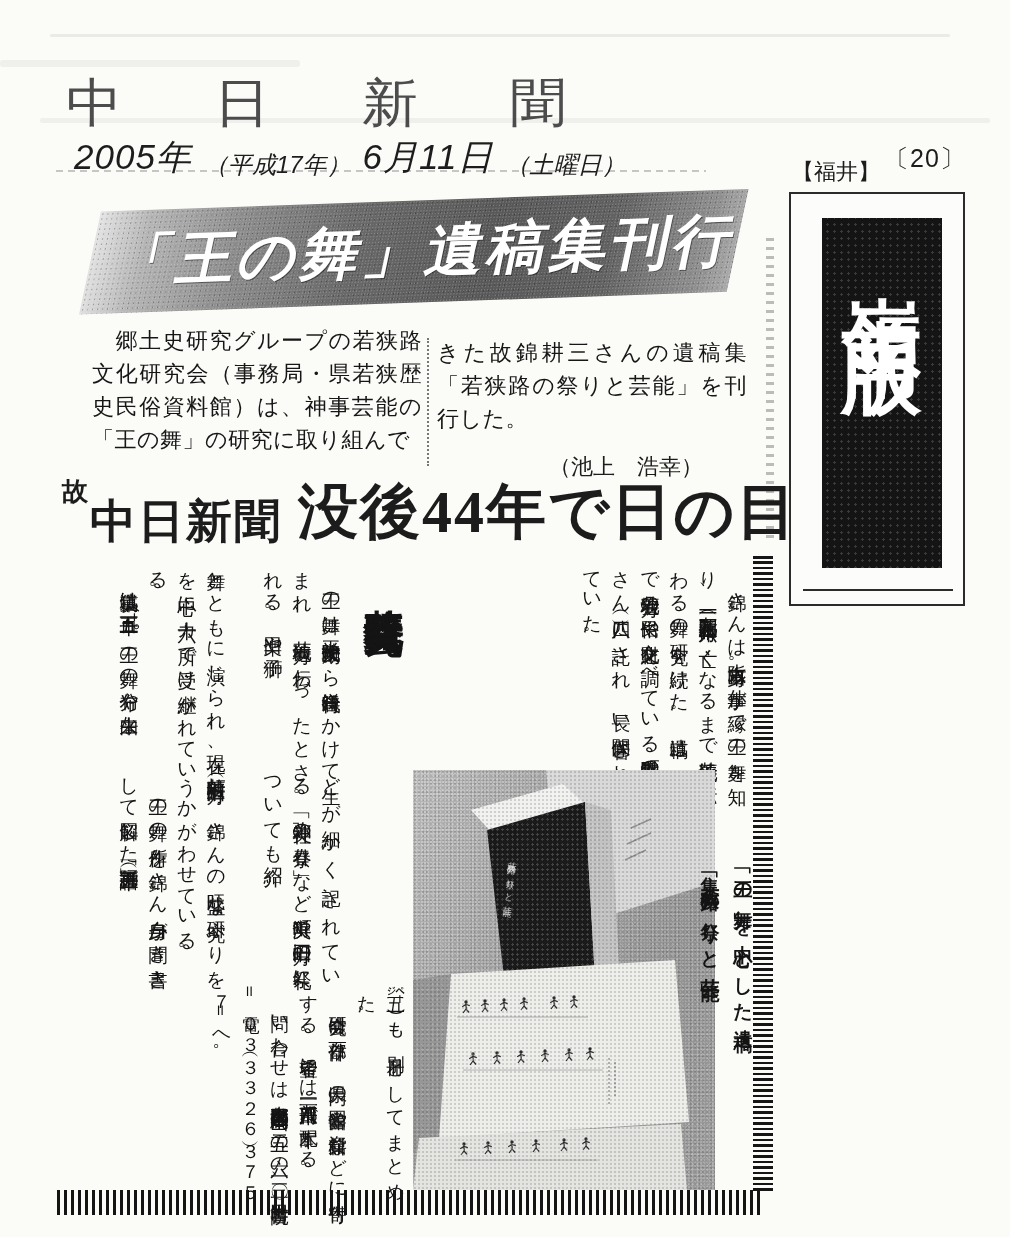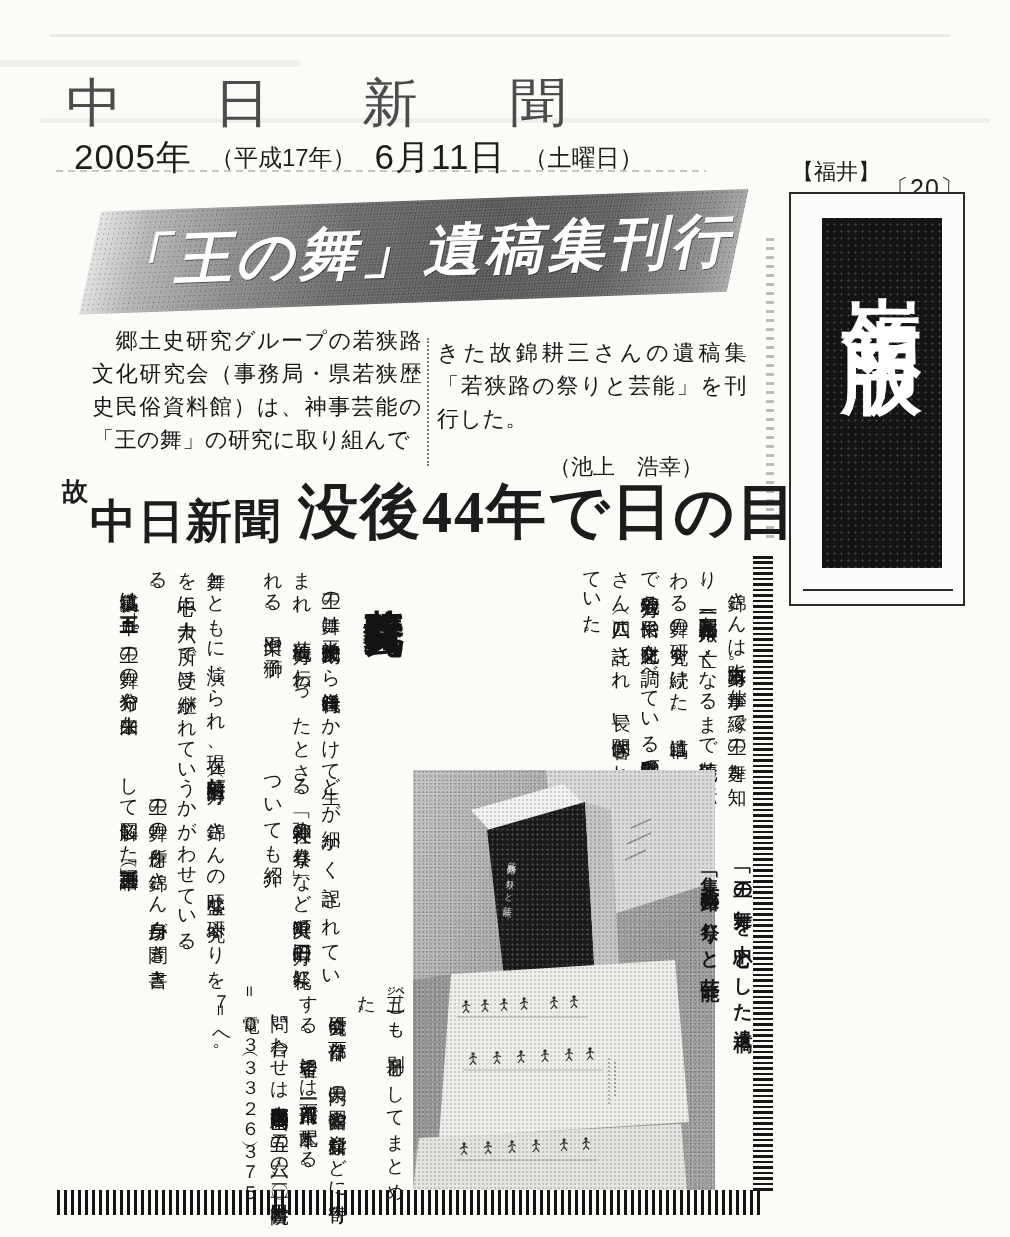--- a/index.html
+++ b/index.html
@@ -19,28 +19,28 @@
   }
 
   
   .masthead{
     left:66px;top:66px;width:560px;height:66px;
     font-family:"Liberation Sans", sans-serif;
     font-size:56px;font-weight:400;letter-spacing:92px;color:#3a3a3a;
     transform:scaleY(.94);white-space:nowrap;opacity:.9;
   }
   .dateline{
-    left:74px;top:134px;display:flex;align-items:center;gap:18px;
-    font-family:"Liberation Sans", sans-serif;color:#1d1d1d;white-space:nowrap;
+    left:74px;top:134px;display:flex;align-items:flex-end;gap:12px;
+    font-family:"Liberation Sans", sans-serif;color:#1d1d1d;white-space:nowrap;font-style:italic;
   }
   .dateline .big{font-size:35px;font-weight:500;letter-spacing:1px;}
   .dateline .small{font-size:24px;font-weight:400;letter-spacing:0;}
 
   .region-tag{left:792px;top:157px;font-size:22px;font-family:"Liberation Sans",sans-serif;font-weight:500;}
-  .page-no{left:884px;top:172px;font-size:25px;font-family:"Liberation Sans",sans-serif;font-weight:500;letter-spacing:1px;}
+  .page-no{left:884px;top:142px;font-size:25px;font-family:"Liberation Sans",sans-serif;font-weight:500;letter-spacing:1px;}
 
   
   .reinan-box{
     left:789px;top:192px;width:176px;height:414px;
     border:2px solid #2b2b2b;background:#fcfcfa;box-sizing:border-box;
   }
   .reinan-dark{
     position:absolute;left:31px;top:24px;width:120px;height:350px;
     background-color:#141414;
     background-image:

